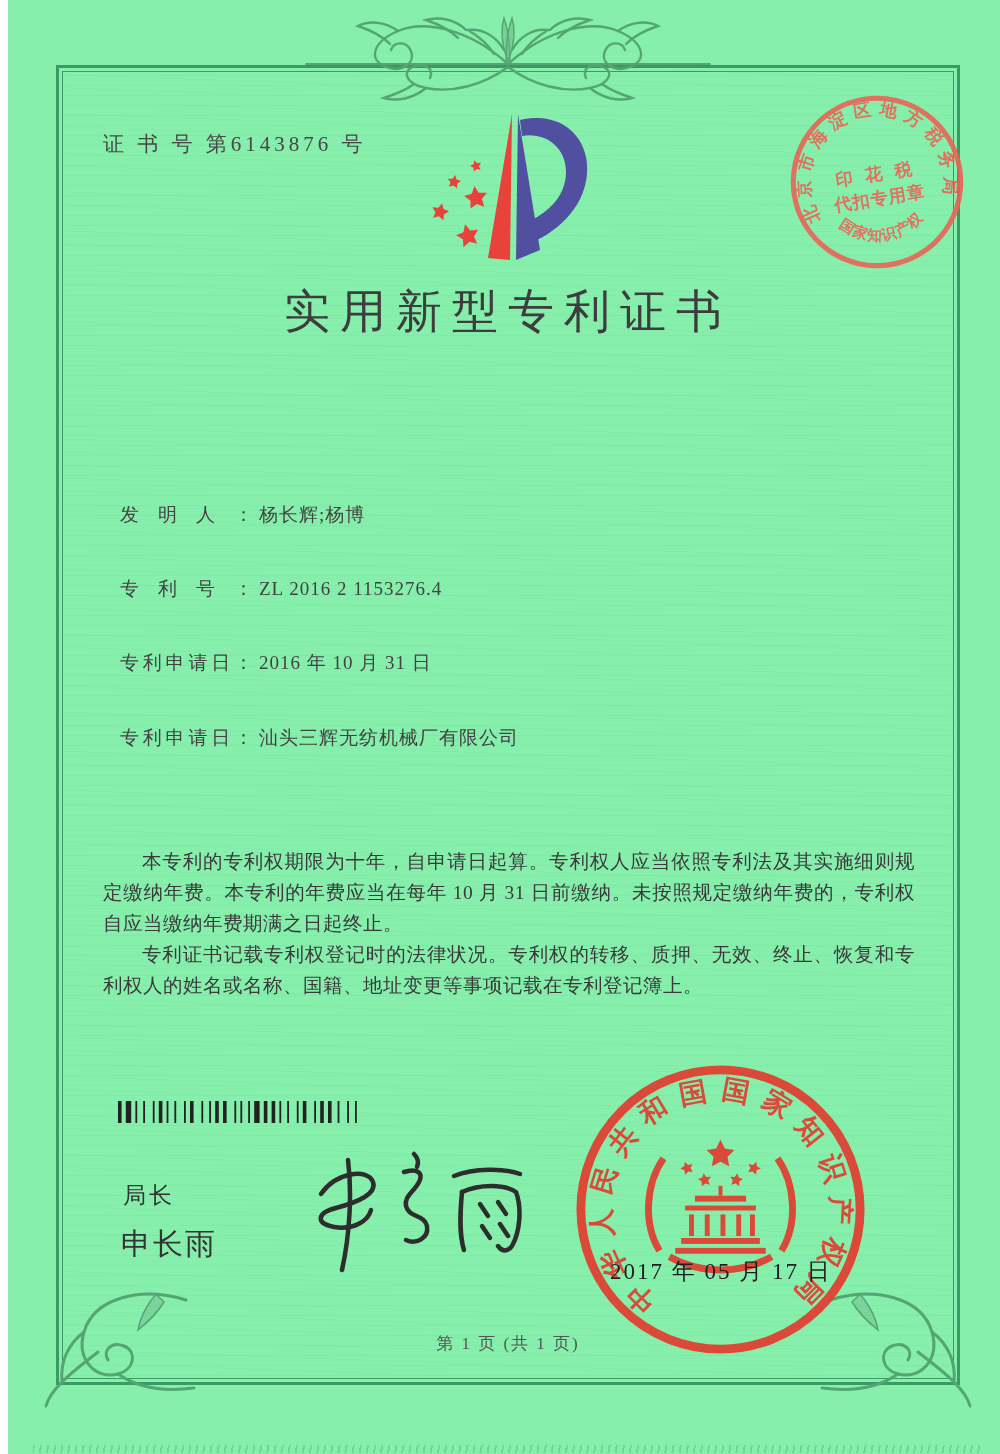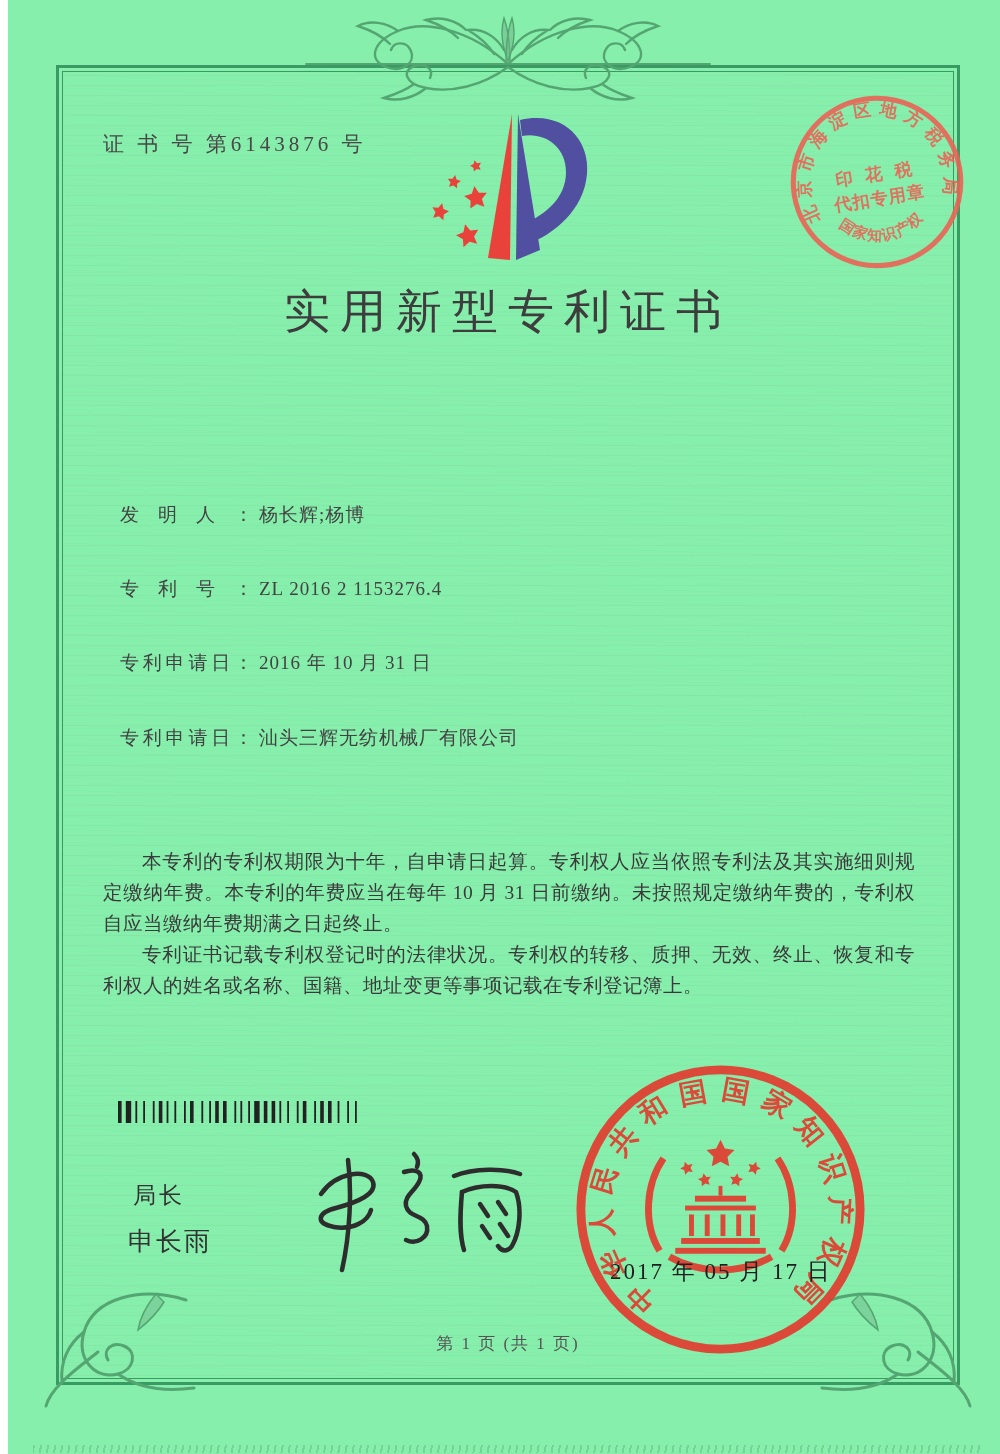--- a/index.html
+++ b/index.html
@@ -29,23 +29,23 @@
     font-size:46px;font-weight:400;letter-spacing:10px;color:#3d3d3d;}
   
   .field{position:absolute;left:112px;font-size:19px;color:#424242;white-space:nowrap;}
   .flabel{display:inline-block;width:133px;text-align:justify;text-align-last:justify;}
   .fvalue{margin-left:6px;letter-spacing:1px;}
   
   .body-text{position:absolute;left:95px;top:846px;width:812px;text-align:justify;}
   .body-text p{margin:0;font-size:19.5px;line-height:31px;letter-spacing:.5px;color:#3a3a3a;text-indent:2em;}
   
   .barcode{position:absolute;left:110px;top:1101px;}
-  .sig-title{position:absolute;left:125px;top:1180px;font-size:23px;color:#333;
+  .sig-title{position:absolute;left:115px;top:1180px;font-size:23px;color:#333;
     font-family:"Liberation Sans","DejaVu Sans",sans-serif;letter-spacing:3px;text-align:center;}
-  .sig-name{position:absolute;left:120px;top:1224px;font-size:26px;color:#333;
+  .sig-name{position:absolute;left:113px;top:1224px;font-size:30px;color:#333;
     font-family:Liberation Sans, sans-serif;letter-spacing:2px;}
   .signature{position:absolute;left:268px;top:1142px;}
   .seal{position:absolute;left:565px;top:1062px;opacity:.93;}
   .seal-date{position:absolute;left:602px;top:1256px;font-size:23px;letter-spacing:2px;color:#1f1f1f;z-index:5;}
   .footer{position:absolute;left:0;top:1332px;width:100%;text-align:center;font-size:17px;color:#555;letter-spacing:2px;}
   .tax-stamp{position:absolute;left:776px;top:88px;opacity:.88;}
 </style>
 </head>
 <body>
 

